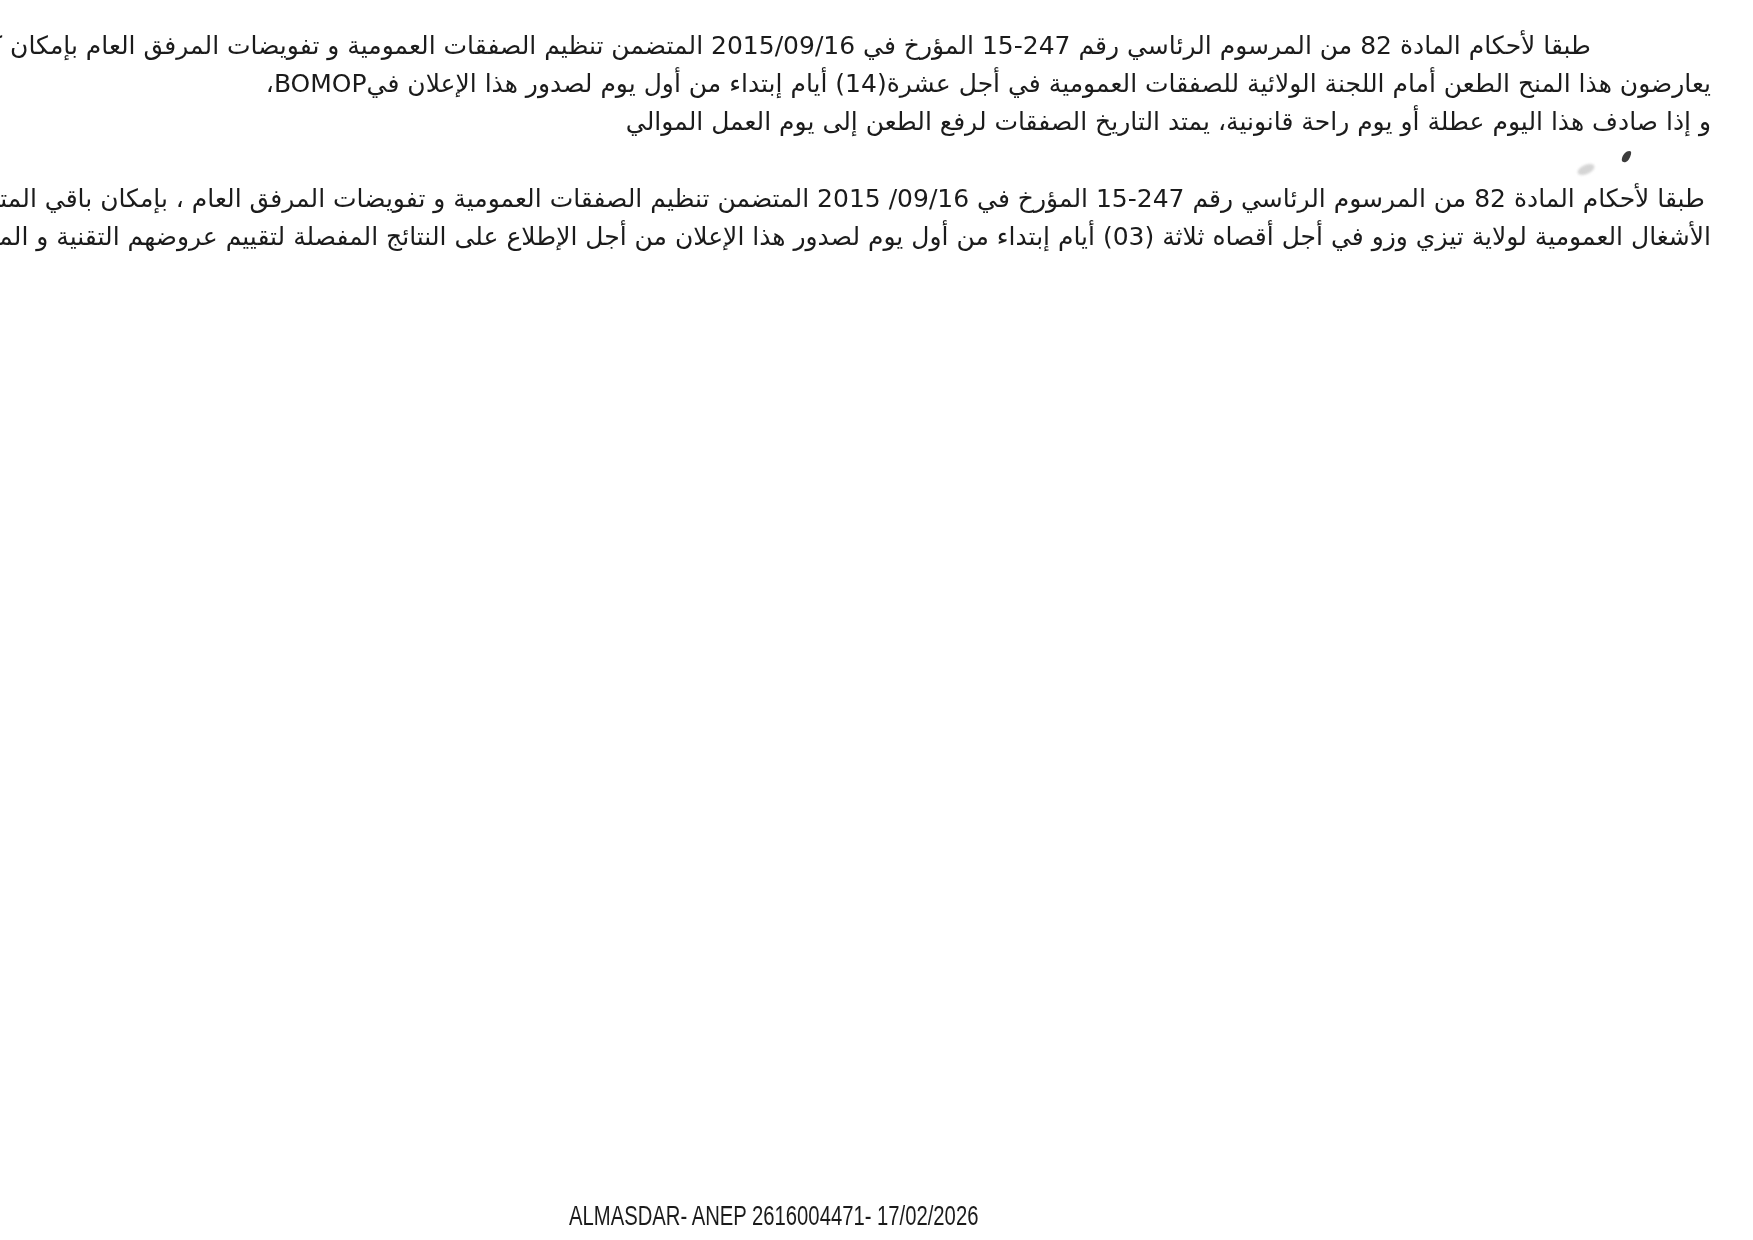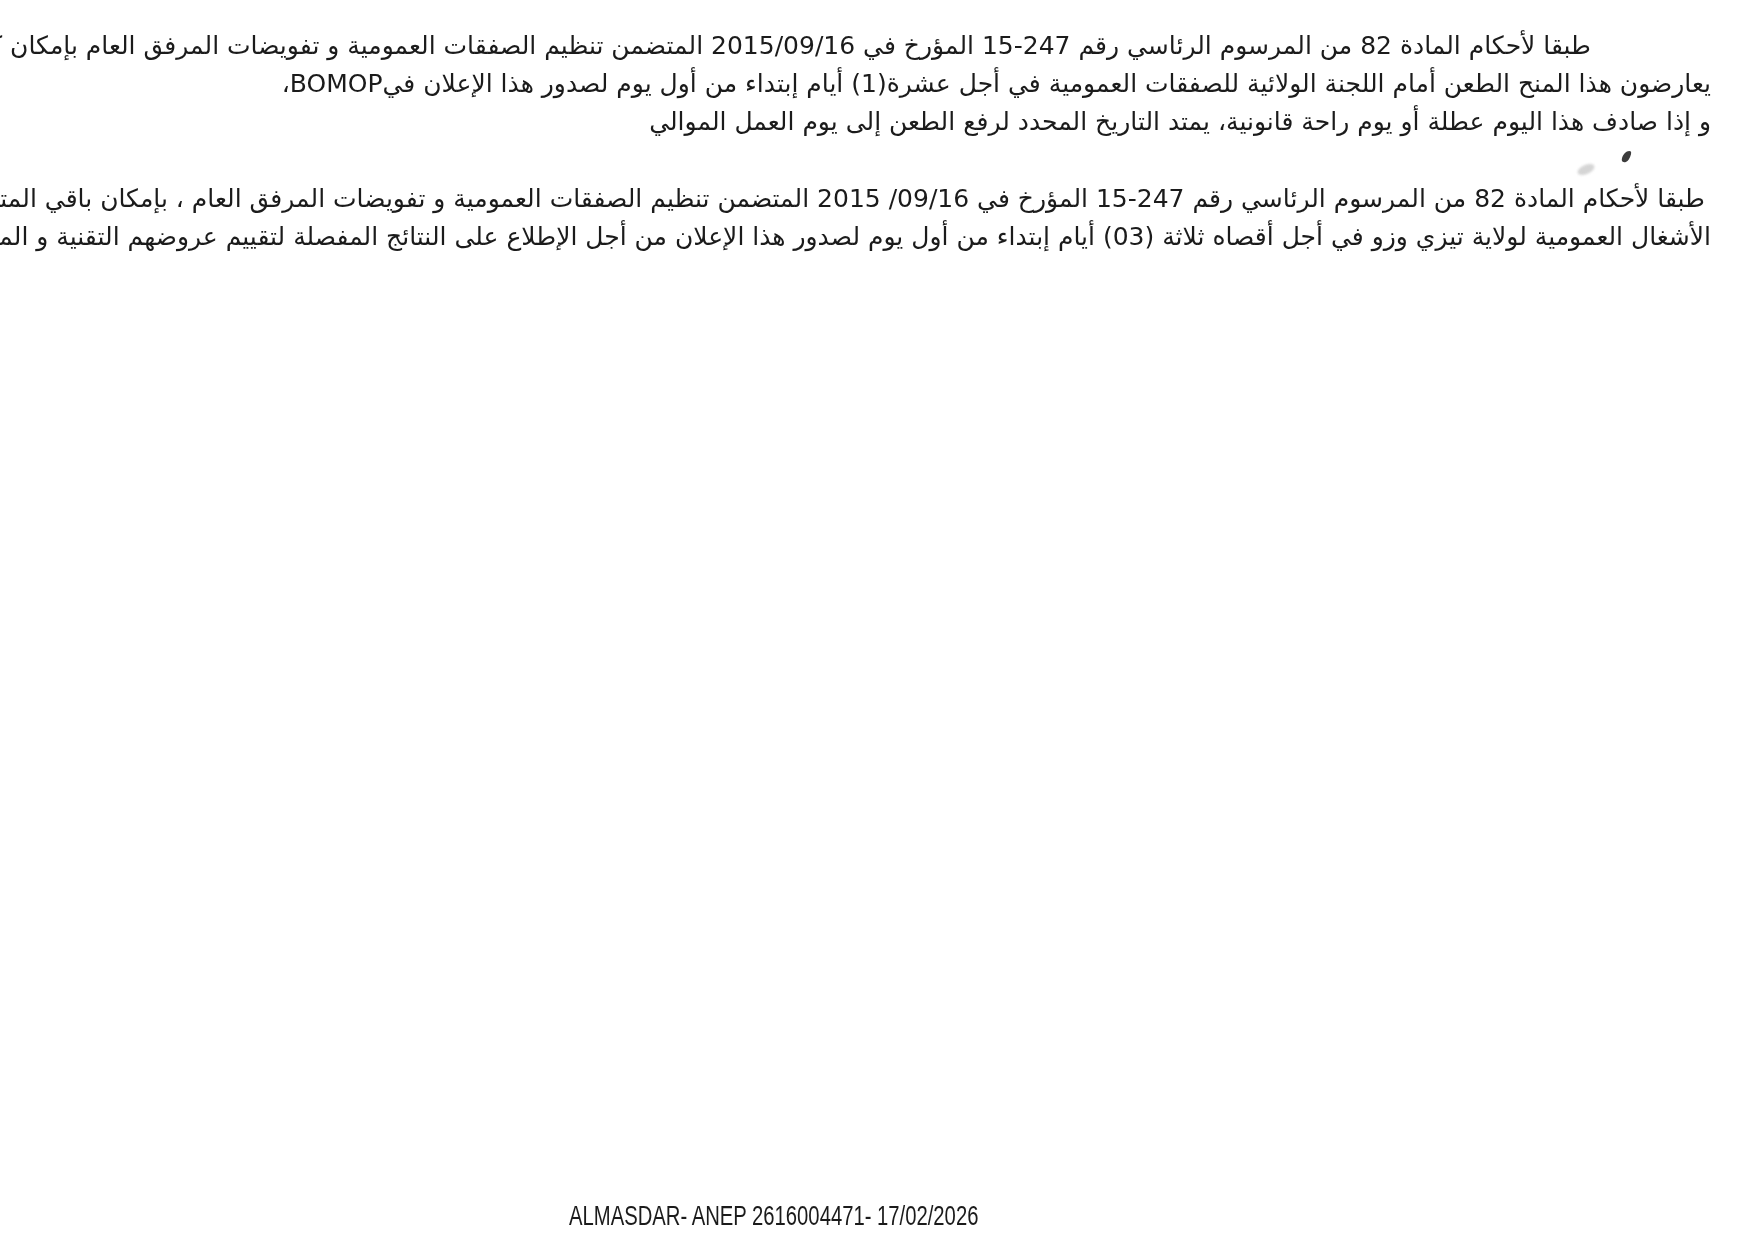--- a/index.html
+++ b/index.html
@@ -76,22 +76,22 @@
     transform-origin: left top;
   }
 </style>
 </head>
 <body>
 
 <div class="page">
 
   <div class="doc-text" lang="ar">
     <p class="line indent-lg">طبقا لأحكام المادة 82 من المرسوم الرئاسي رقم 247-15 المؤرخ في 2015/09/16 المتضمن تنظيم الصفقات العمومية و تفويضات المرفق العام بإمكان كل المتعهدين الذين</p>
-    <p class="line">يعارضون هذا المنح الطعن أمام اللجنة الولائية للصفقات العمومية في أجل عشرة(1) أيام إبتداء من أول يوم لصدور هذا الإعلان فيBOMOP،</p>
-    <p class="line">و إذا صادف هذا اليوم عطلة أو يوم راحة قانونية، يمتد التاريخ المحدد لرفع الطعن إلى يوم العمل الموالي</p>
+    <p class="line">يعارضون هذا المنح الطعن أمام اللجنة الولائية للصفقات العمومية في أجل عشرة(14) أيام إبتداء من أول يوم لصدور هذا الإعلان فيBOMOP،</p>
+    <p class="line">و إذا صادف هذا اليوم عطلة أو يوم راحة قانونية، يمتد التاريخ الصفقات لرفع الطعن إلى يوم العمل الموالي</p>
 
     <div class="para-gap"></div>
 
     <p class="line indent-sm">طبقا لأحكام المادة 82 من المرسوم الرئاسي رقم 247-15 المؤرخ في 09/16/ 2015 المتضمن تنظيم الصفقات العمومية و تفويضات المرفق العام ، بإمكان باقي المتعهدين الإتصال بمصالح مديرية</p>
     <p class="line">الأشغال العمومية لولاية تيزي وزو في أجل أقصاه ثلاثة (03) أيام إبتداء من أول يوم لصدور هذا الإعلان من أجل الإطلاع على النتائج المفصلة لتقييم عروضهم التقنية و المالية.</p>
   </div>
 
   <div class="artifact-dark"></div>
   <div class="artifact-light"></div>
 

